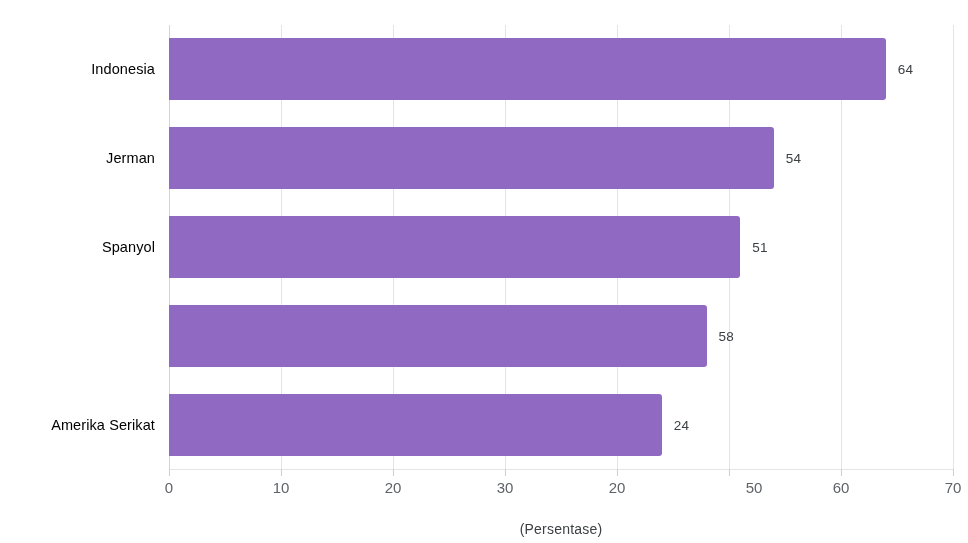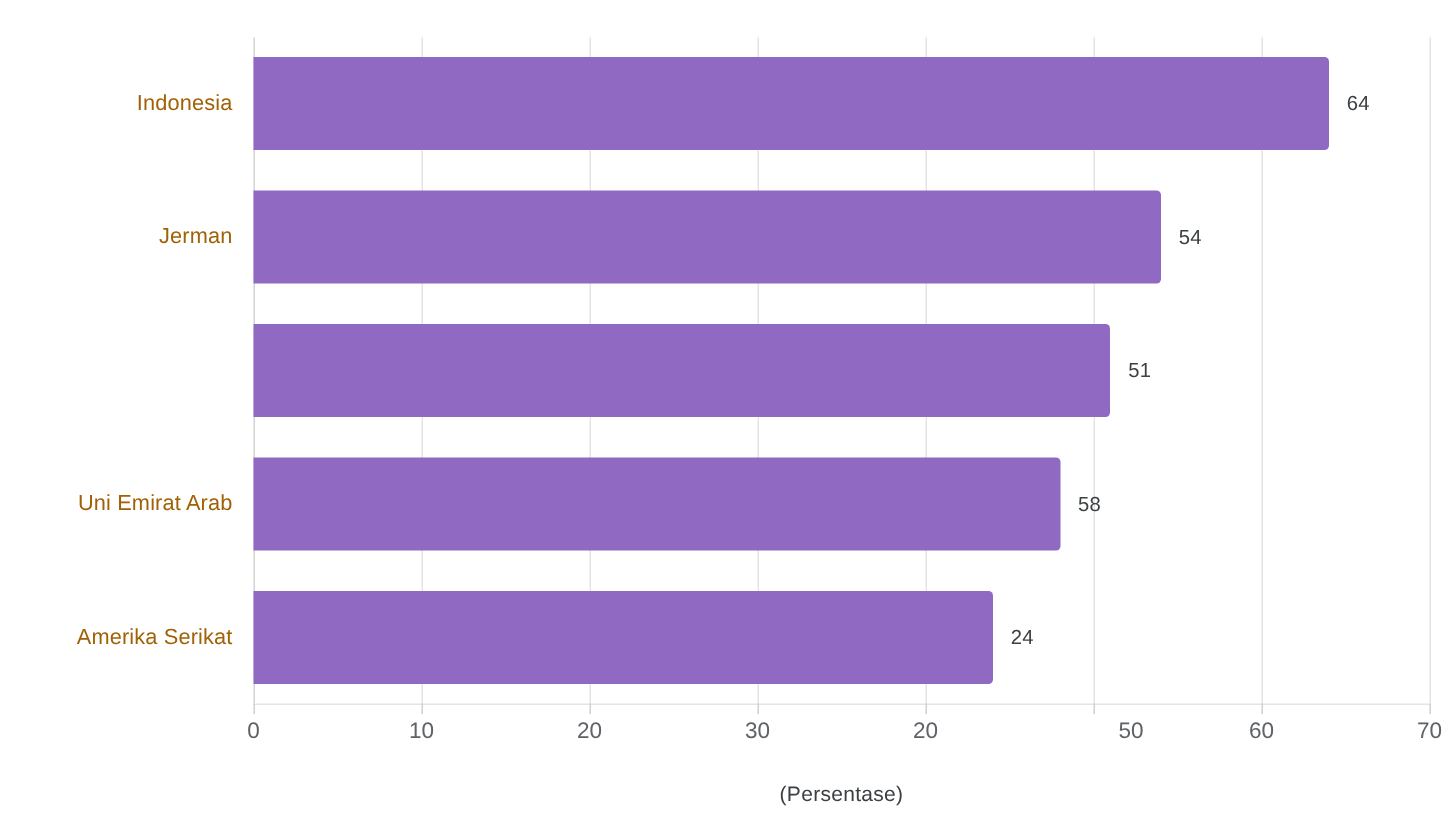--- a/index.html
+++ b/index.html
@@ -71,21 +71,21 @@
     letter-spacing: 0.2px;
   }
 
   
   .cat-label {
     position: absolute;
     right: 0;
     width: 155px;
     text-align: right;
     font-size: 14.5px;
-    color: #a16207;
+    color: #000000;
     white-space: nowrap;
     transform: translateY(-50%);
     letter-spacing: 0.1px;
   }
   #y-labels {
     position: absolute;
     left: 0;
     top: 0;
     width: 155px;
     height: 543px;
@@ -161,21 +161,21 @@
           <div class="bar-value" style="left: 504.8px;">24</div>
         </div>
       </div>
   </div>
 
   <div id="baseline"></div>
 
   <div id="y-labels">
       <div class="cat-label" style="top: 69.4px;">Indonesia</div>
       <div class="cat-label" style="top: 158.2px;">Jerman</div>
-      <div class="cat-label" style="top: 335.8px;">Uni Emirat Arab</div>
+      <div class="cat-label" style="top: 247px;">Spanyol</div>
       <div class="cat-label" style="top: 424.6px;">Amerika Serikat</div>
     </div>
 
   <div id="x-axis">
       <div class="tick-mark" style="left: 169px;"></div>
       <div class="tick-label" style="left: 169px;">0</div>
       <div class="tick-mark" style="left: 281px;"></div>
       <div class="tick-label" style="left: 281px;">10</div>
       <div class="tick-mark" style="left: 393px;"></div>
       <div class="tick-label" style="left: 393px;">20</div>

